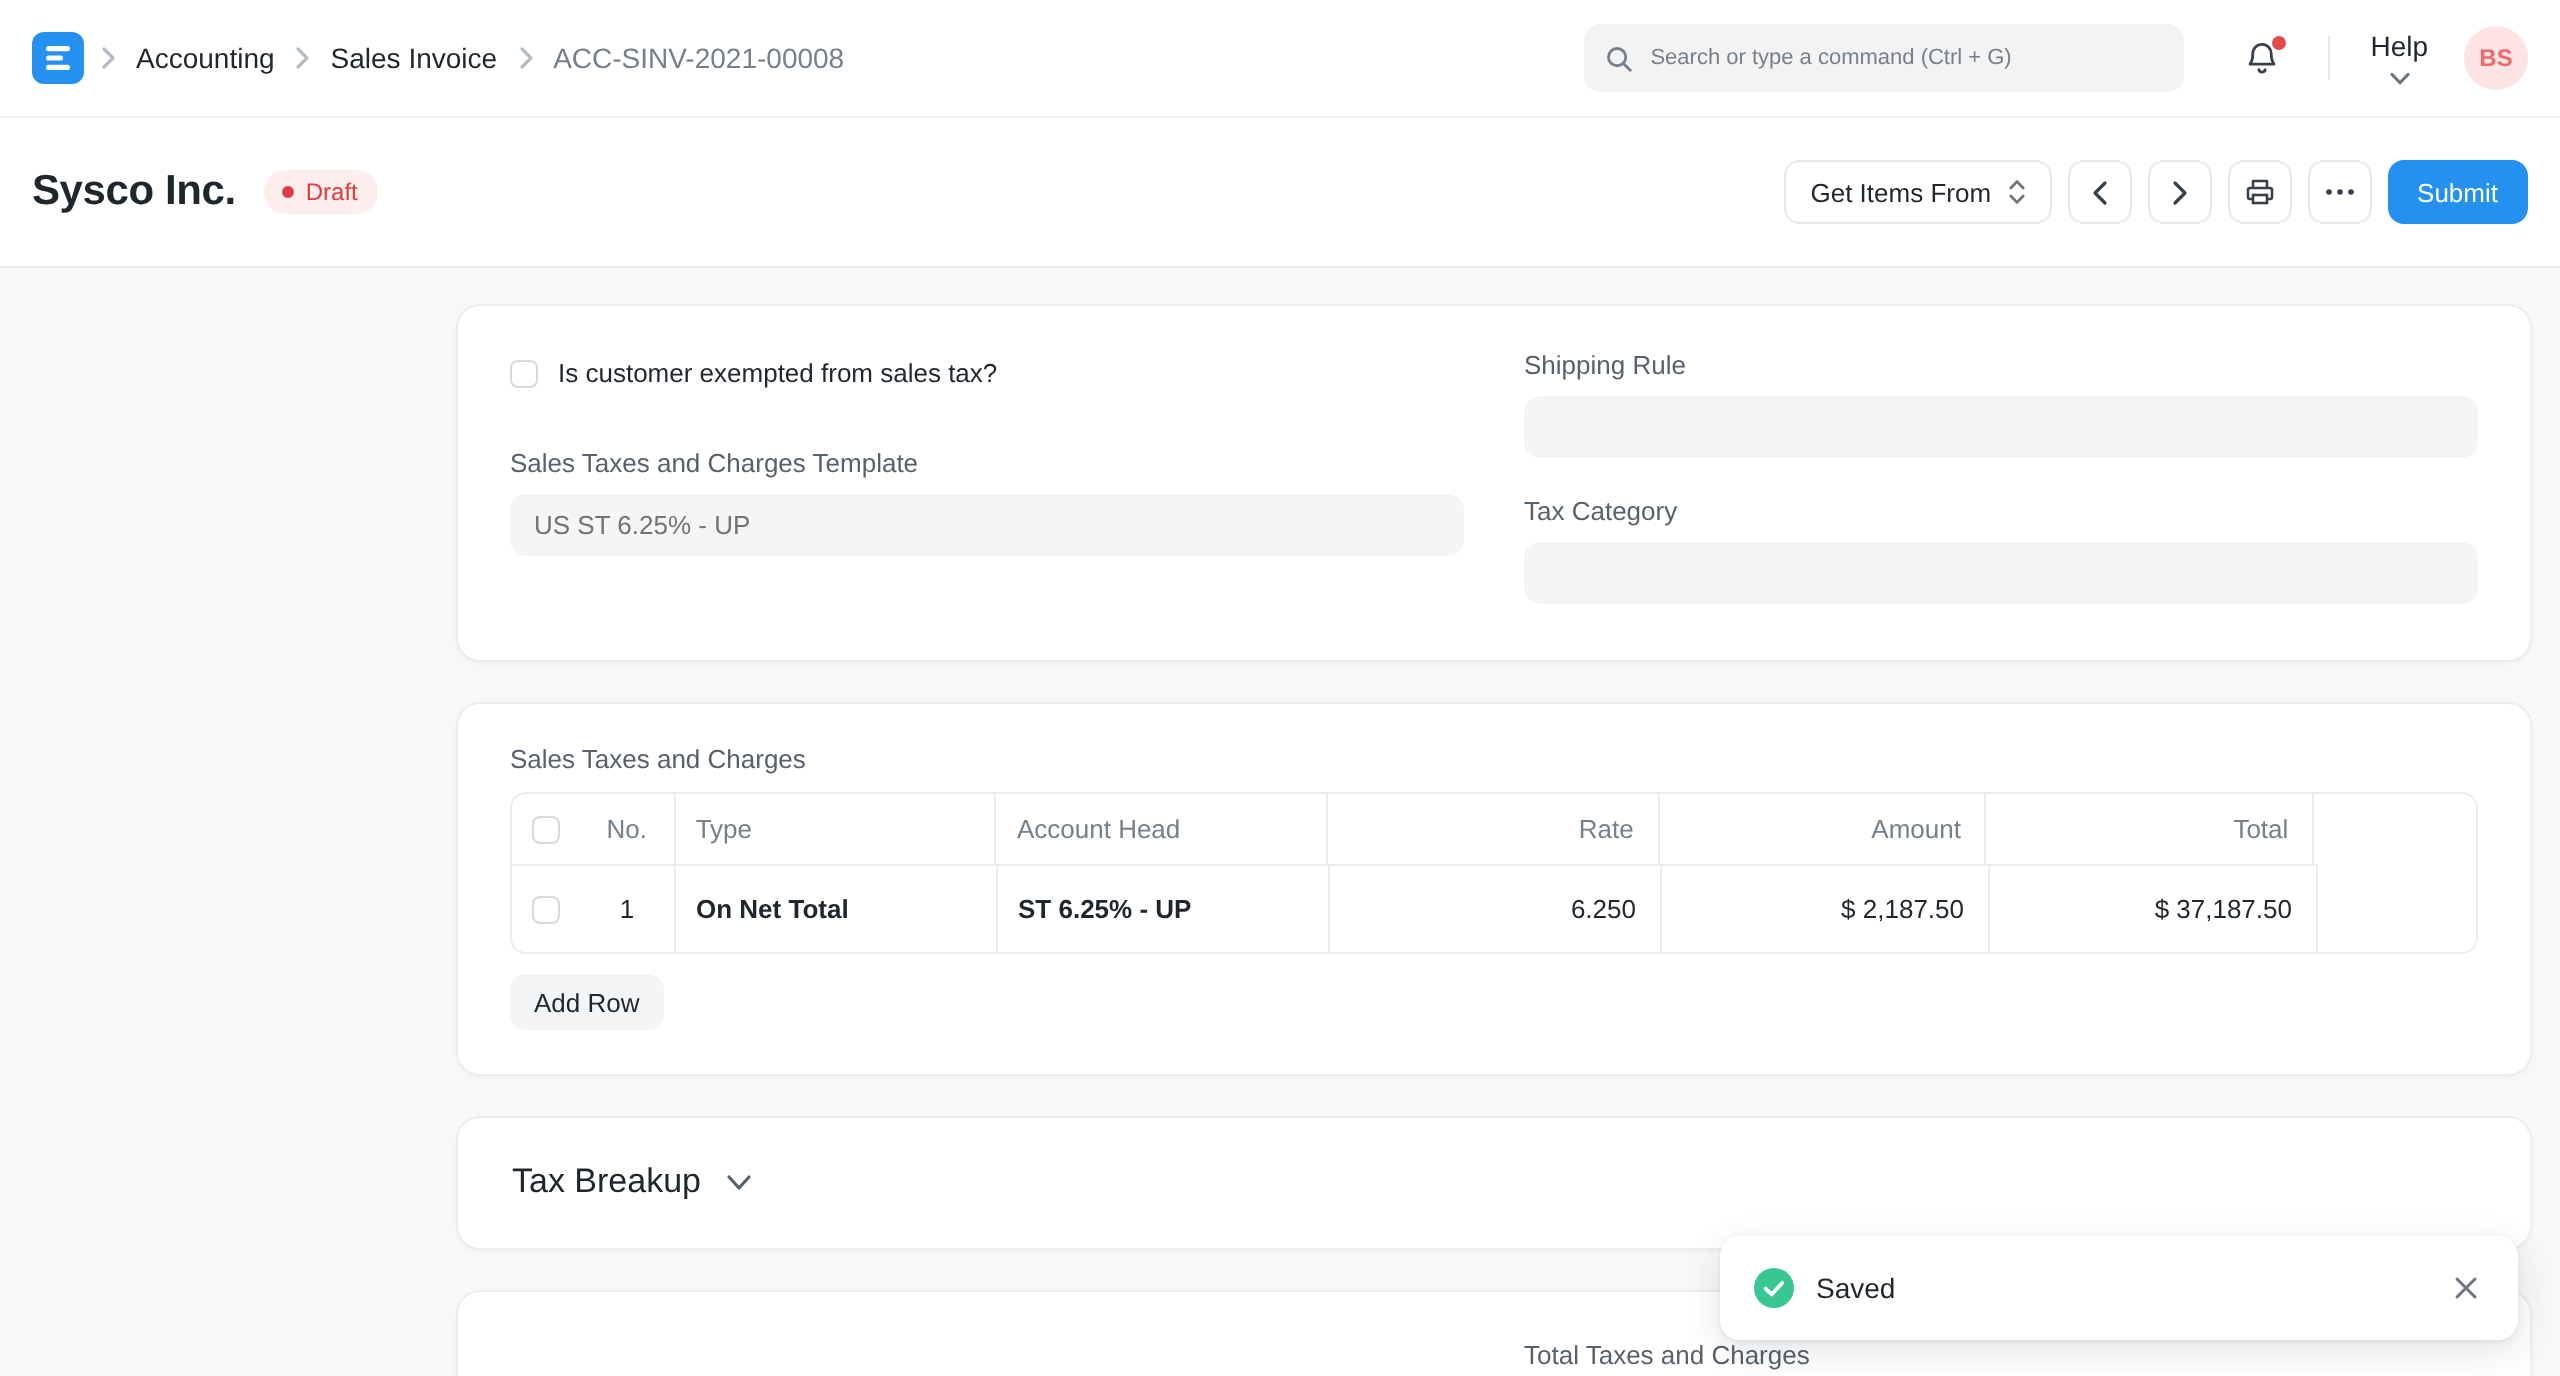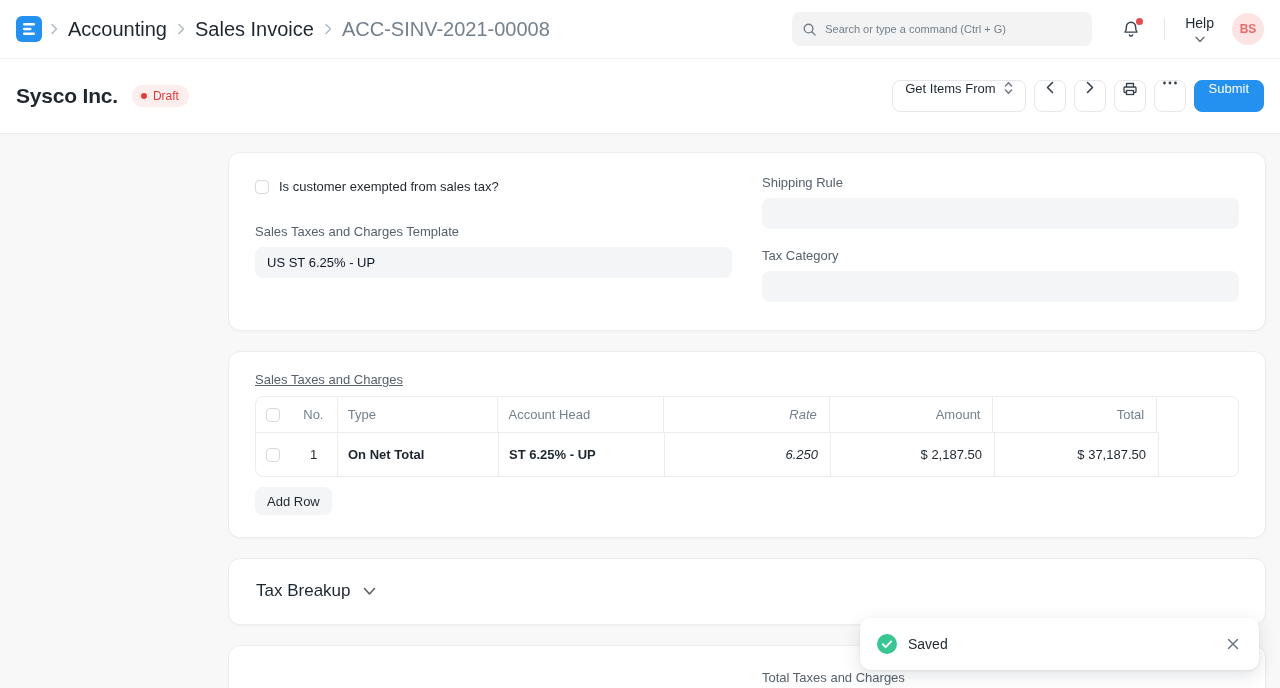--- a/index.html
+++ b/index.html
@@ -14,21 +14,21 @@
   .navbar {
     height:59px; background:#fff; border-bottom:1px solid #f0f0f2;
     display:flex; align-items:center; padding:0 16px; position:relative; z-index:5;
   }
   .logo {
     width:26px; height:26px; border-radius:6px; background:#2490ef;
     display:flex; align-items:center; justify-content:center; cursor:pointer;
   }
   .crumbs { display:flex; align-items:center; margin-left:8px; gap:4px; }
   .crumb-sep { color:#b4bcc4; display:flex; }
-  .crumb { font-size:20px; color:#1f272e; text-decoration:none; padding:2px 6px; cursor:pointer; }
+  .crumb { font-size:14px; color:#1f272e; text-decoration:none; padding:2px 6px; cursor:pointer; }
   .crumb.muted { color:#74808b; cursor:default; }
   .nav-right { margin-left:auto; display:flex; align-items:center; }
   .search-bar {
     width:300px; height:34px; background:#f3f3f3; border-radius:8px;
     display:flex; align-items:center; padding:0 10px; gap:8px; cursor:text;
   }
   .search-bar input {
     border:none; background:transparent; outline:none; width:100%;
     font-family:inherit; font-size:11px; color:#1f272e;
   }
@@ -50,62 +50,62 @@
   }
   .page-title { font-size:21px; font-weight:bold; letter-spacing:-0.2px; }
   .status-badge {
     margin-left:14px; background:#fdeeee; color:#e03c3c; border-radius:999px;
     font-size:12px; padding:4px 10px 4px 9px; display:flex; align-items:center; gap:6px;
   }
   .status-dot { width:6px; height:6px; border-radius:50%; background:#e03c3c; }
   .head-actions { margin-left:auto; display:flex; align-items:center; gap:8px; }
   .btn {
     height:32px; background:#fff; border:1px solid #e7e7ea; border-radius:8px;
-    display:flex; align-items:flex-start; justify-content:center; gap:8px;
+    display:flex; align-items:center; justify-content:center; gap:8px;
     font-size:13px; color:#1f272e; cursor:pointer; font-family:inherit;
   }
   .btn-text { padding:0 12px; }
   .btn-icon { width:32px; }
   .btn-primary { background:#2490ef; border-color:#2490ef; color:#fff; padding:0 14px; }
 
   
   .content { padding:18px 14px 0 228px; }
   .card {
     width:1038px; background:#fff; border:1px solid #ededf0; border-radius:12px;
     box-shadow:0 1px 2px rgba(25,39,52,0.03);
   }
   .card + .card { margin-top:20px; }
 
   .card-form { padding:22px 26px 28px; display:grid; grid-template-columns:1fr 1fr; column-gap:30px; }
   .field-label { font-size:13px; color:#57616b; margin-bottom:8px; }
   .field-input {
     height:31px; background:#f4f5f6; border-radius:8px; padding:0 12px;
-    display:flex; align-items:center; font-size:13px; color:#0f172a; cursor:text;
+    display:flex; align-items:center; font-size:13px; color:#737373; cursor:text;
   }
   .checkbox-row { display:flex; align-items:flex-end; gap:10px; margin:4px 0 30px; cursor:pointer; }
   .checkbox {
     width:14px; height:14px; border:1px solid #d4dade; border-radius:4px; background:#fff; flex:0 0 auto;
   }
   .field + .field { margin-top:19px; }
 
   
   .card-table { padding:20px 26px 22px; }
-  .grid-title { font-size:13px; color:#57616b; margin-bottom:9px;text-decoration:underline; }
+  .grid-title { font-size:13px; color:#57616b; margin-bottom:9px; }
   .grid { border:1px solid #ececee; border-radius:8px; overflow:hidden; }
   .grid-row { display:flex; align-items:stretch; }
   .grid-head .gcell { color:#74808b; height:35px; }
   .grid-body .gcell { height:44px; border-top:1px solid #ececee; }
   .gcell { display:flex; align-items:center; padding:0 10px; font-size:13px; }
   .gcell.num { justify-content:flex-end; padding-right:12px; }
   .gcell.bordered { border-right:1px solid #ececee; }
   .col-check { width:34px; justify-content:center; padding:0; }
   .col-no { width:48px; justify-content:center; padding:0; }
   .col-type { width:161px; }
   .col-account { width:166px; }
-  .col-rate { width:166px;font-style:italic; }
+  .col-rate { width:166px; }
   .col-amount { width:164px; }
   .col-total { width:164px; }
   .col-edit { width:81px; justify-content:center; gap:6px; cursor:pointer; color:#1f272e; }
   .bold { font-weight:bold; }
   .add-row {
     margin-top:10px; height:28px; padding:0 12px; background:#f4f5f6; border:none;
     border-radius:8px; font-size:13px; color:#1f272e; font-family:inherit; cursor:pointer;
   }
 
   

